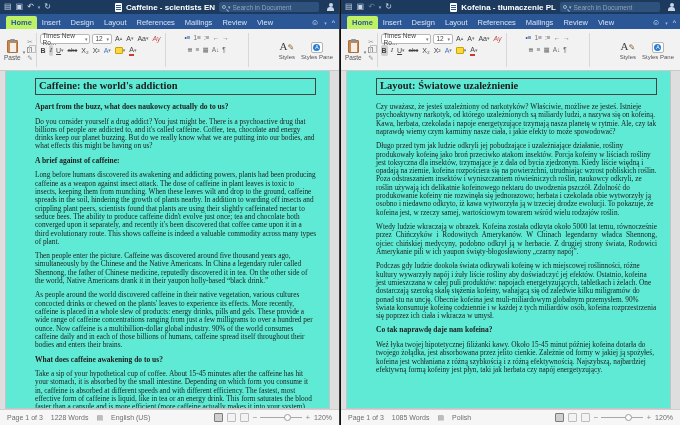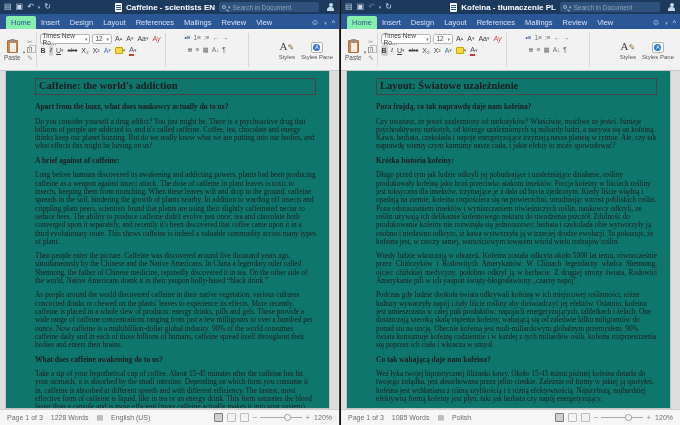--- a/index.html
+++ b/index.html
@@ -22,21 +22,21 @@
   .mag::after { content:""; position:absolute; width:3px; height:1px; background:#9db1ca; transform:rotate(45deg); left:3px; top:4px; }
   .searchbox input { background:transparent; border:none; outline:none; color:#cfd9e6; font-size:6.5px; width:100%; font-family:"Liberation Sans",sans-serif; }
   .searchbox input::placeholder { color:#8fa3bd; }
   .person { width:8px; height:8px; position:relative; margin-left:4px; flex:0 0 auto; }
   .person::before { content:""; position:absolute; left:2px; top:0; width:4px; height:4px; border-radius:50%; background:#c9d6e8; }
   .person::after { content:""; position:absolute; left:0; top:4px; width:7px; height:4px; border-radius:3px 3px 0 0; background:#c9d6e8; }
 
   
   .tabrow { height:15px; background:#2b5797; display:flex; align-items:stretch; padding:2px 4px 0 6px; gap:0; flex:0 0 auto; }
   .tab { color:#d7e2f5; font-size:7.5px; padding:2px 5px 0; border-radius:2px 2px 0 0; white-space:nowrap; }
-  .tab.active { background:#86efac; color:#2b5797; font-weight:normal;text-align:center; }
+  .tab.active { background:#bef264; color:#2b5797; font-weight:bold;text-align:center; }
   .tabrow-right { margin-left:auto; display:flex; gap:5px; align-items:center; color:#d7e2f5; font-size:8px; }
   .tabrow-right .sm { font-size:7px; }
 
   
   .ribbon { height:42px; background:#f2f2f2; border-bottom:1px solid #c9c9c9; display:flex; align-items:stretch; padding:2px 2px 1px 4px; gap:3px; flex:0 0 auto; color:#555; }
   .rgroup { display:flex; flex-direction:column; align-items:center; justify-content:flex-start; }
   .rsep { width:1px; background:#d8d8d8; margin:2px 0; flex:0 0 auto; }
   .paste-grp { flex-direction:row; gap:2px; }
   .paste-btn { display:flex; flex-direction:column; align-items:center; font-size:6.5px; gap:1px; padding-top:1px;}
   .clipboard { width:11px; height:13px; background:#c98850; border:1px solid #a96f3c; border-radius:1px; position:relative; }
@@ -66,21 +66,21 @@
   .pbtn .blu { color:#2b5797; }
   .stylesgrp { flex-direction:row; gap:6px; margin-left:auto; padding:2px 4px 0 0; }
   .bigbtn { display:flex; flex-direction:column; align-items:center; font-size:6px; color:#555; gap:1px; text-align:center; line-height:1.05;}
   .styles-ic { font-size:11px; color:#3f3f3f; font-family:"Liberation Serif",serif; line-height:11px;}
   .styles-ic .pen { font-size:8px; color:#8a6d3b; }
   .pane-ic { width:12px; height:11px; background:#fff; border:1px solid #b5b5b5; border-radius:2px; display:flex; align-items:center; justify-content:center; }
   .pane-ic .dot { width:7px; height:7px; background:#2b7cd3; border-radius:50%; color:#fff; font-size:5px; display:flex; align-items:center; justify-content:center; }
 
   
   .docarea { flex:1 1 auto; background:#dedede; overflow:hidden; padding:0 9px 0 5px; }
-  .page { background:#0f766e; height:100%; border:1px solid #c4c4c4; border-top:none; padding:7px 13px 0 29px; overflow:hidden; }
+  .page { background:#5eead4; height:100%; border:1px solid #c4c4c4; border-top:none; padding:7px 13px 0 29px; overflow:hidden; }
   .doc { font-family:"Liberation Serif",serif; color:#1c1c1c; font-size:7.3px; line-height:1.14; }
   .doc-title { border:1px solid #444; padding:1px 3px 2px; font-weight:bold; font-size:10.5px; margin-bottom:8px; }
   .doc-h { font-weight:bold; font-size:7.5px; margin:0 0 6px; }
   .doc-p { margin:0 0 6px; }
   .doc-p.just { text-align:justify; }
 
   
   .statusbar { height:16px; background:#f6f6f6; border-top:1px solid #cfcfcf; display:flex; align-items:center; gap:8px; padding:0 7px; font-size:7px; color:#6e6e6e; flex:0 0 auto; }
   .sb-ic { font-size:7px; color:#8a8a8a; }
   .sb-right { margin-left:auto; display:flex; align-items:center; gap:4px; }
@@ -408,27 +408,25 @@
               <span class="dot">A</span>
             </span>
           <span>Styles Pane</span>
         </div>
       </div>
     </div>
 
     <div class="docarea">
       <div class="page doc">
         <div class="doc-title">Layout: Światowe uzależnienie</div>
-        <div class="doc-h">Poza frajdą, co tak naprawdę daje nam kofeina?</div>
         <div class="doc-p">Czy uważasz, że jesteś uzależniony od narkotyków? Właściwie, możliwe ze jesteś. Istnieje psychoaktywny narkotyk, od którego uzależnionych są miliardy ludzi, a nazywa się on kofeiną. Kawa, herbata, czekolada i napoje energetyzujące trzymają nasza planetę w rytmie. Ale, czy tak naprawdę wiemy czym karmimy nasze ciała, i jakie efekty to może spowodować?</div>
-        <div class="doc-h">Krótka historia kofeiny:</div>
         <div class="doc-p">Długo przed tym jak ludzie odkryli jej pobudzające i uzależniające działanie, rośliny produkowały kofeinę jako broń przeciwko atakom insektów. Porcja kofeiny w liściach rośliny jest toksyczna dla insektów, trzymające je z dala od bycia zjedzonym. Kiedy liście więdną i opadają na ziemie, kofeina rozpościera się na powierzchni, utrudniając wzrost pobliskich roślin. Poza odstraszaniem insektów i wyniszczaniem rówieśniczych roślin, naukowcy odkryli, ze roślin używają ich delikatnie kofeinowego nektaru do uwodzenia pszczół. Zdolność do produkowanie kofeiny nie rozwinęła się jednorazowo; herbata i czekolada obie wytworzyły ją osobno i niedawno odkryto, iż kawa wytworzyła ją w trzeciej drodze ewolucji. To pokazuje, że kofeina jest, w rzeczy samej, wartościowym towarem wśród wielu rodzajów roślin.</div>
         <div class="doc-p just">Wtedy ludzie wkraczają w obrazek. Kofeina została odkryta około 5000 lat temu, równocześnie przez Chińczyków i Rodowitych Amerykanów. W Chinach legendarny władca Shennong, ojciec chińskiej medycyny, podobno odkrył ją w herbacie. Z drugiej strony świata, Rodowici Amerykanie pili w ich yaupon święty-błogosławiony „czarny napój”.</div>
         <div class="doc-p">Podczas gdy ludzie dookoła świata odkrywali kofeinę w ich miejscowej roślinności, różne kultury wywarzyły napój i żuły liście rośliny aby doświadczyć jej efektów. Ostatnio, kofeina jest umieszczana w całej puli produktów: napojach energetyzujących, tabletkach i żelach. One dostarczają szeroką skalę stężenia kofeiny, wahającą się od zaledwie kilku miligramów do ponad stu na uncję. Obecnie kofeina jest muli-miliardowym globalnym przemysłem. 90% świata konsumuje kofeinę codziennie i w każdej z tych miliardów osób, kofeina rozprzestrzenia się poprzez ich ciała i wkracza w umysł.</div>
-        <div class="doc-h">Co tak wahającą daje nam kofeina?</div>
+        <div class="doc-h">Co tak naprawdę daje nam kofeina?</div>
         <div class="doc-p">Weź łyka twojej hipotetycznej filiżanki kawy. Około 15-45 minut później kofeina dotarła do twojego żołądka, jest absorbowana przez jelito cienkie. Zależnie od formy w jakiej ją spożyłeś, kofeina jest wchłaniana z różną szybkością i z różną efektywnością. Najszybszą, najbardziej efektywną formą kofeiny jest płyn, taki jak herbata czy napój energetyzujący.</div>
       </div>
     </div>
 
     <div class="statusbar">
       <span>Page 1 of 3</span>
       <span>1085 Words</span>
       <span class="sb-ic">▤</span>
       <span>Polish</span>
       <span class="sb-right">

